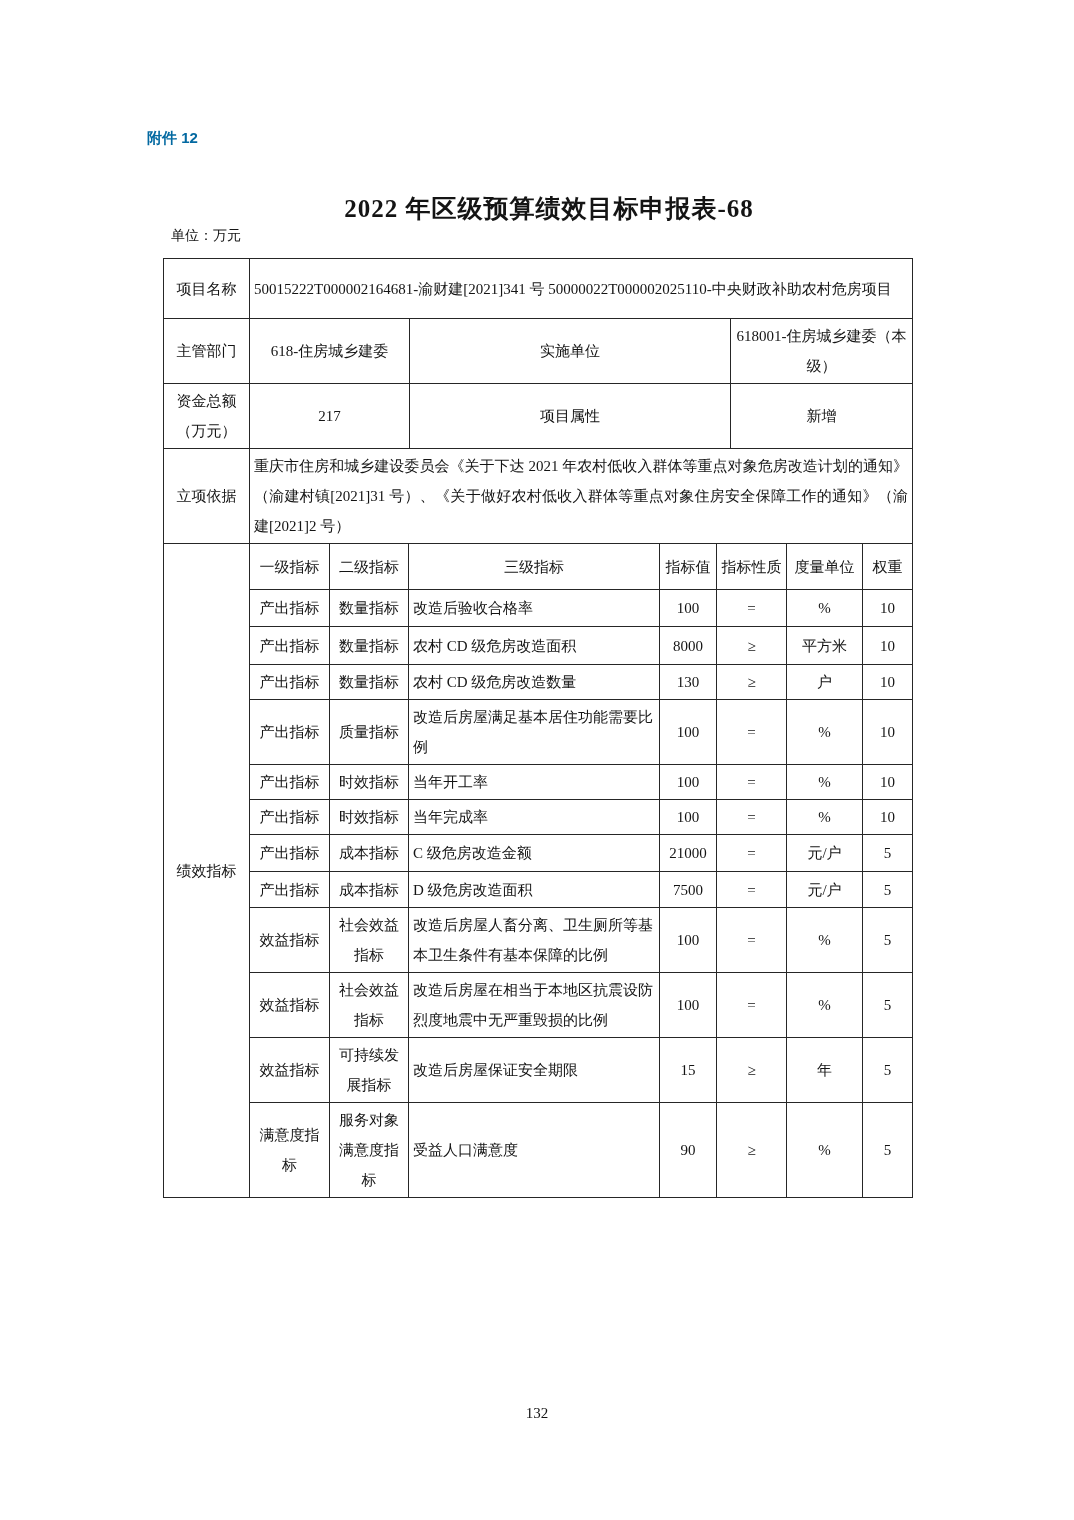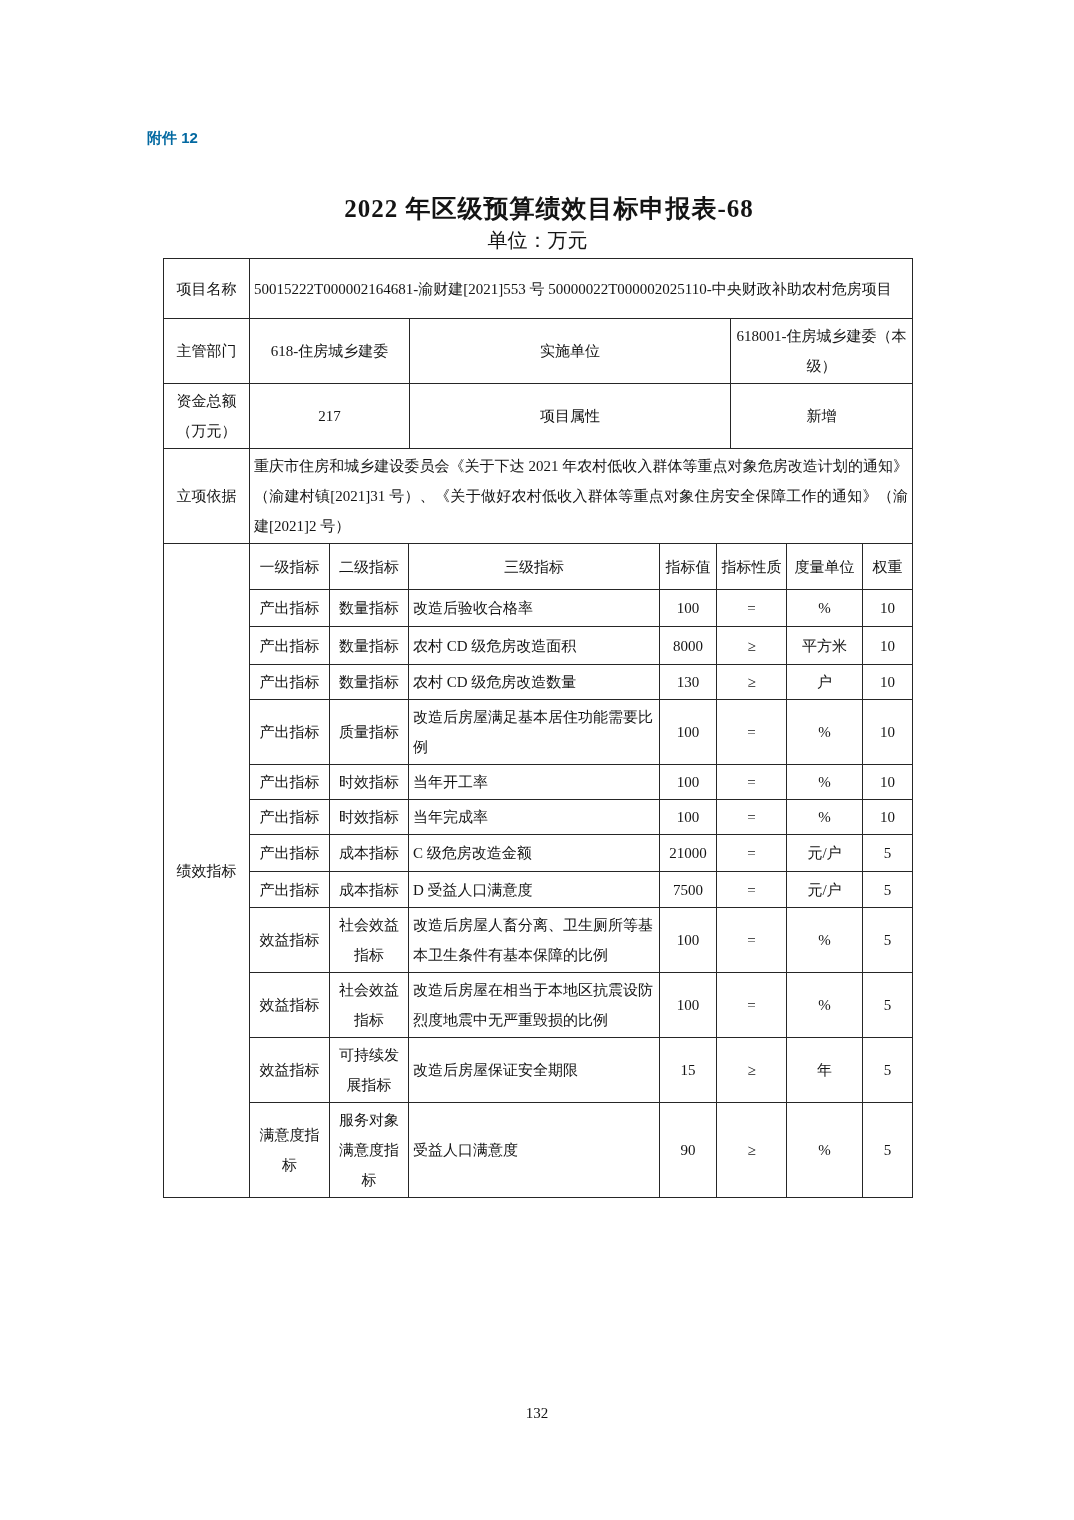--- a/index.html
+++ b/index.html
@@ -11,22 +11,22 @@
   .attachment{
     position:absolute;left:147px;top:129px;
     font-family:"Liberation Sans","DejaVu Sans",sans-serif;
     font-weight:700;font-size:15px;color:#0369a1;
   }
   .doc-title{
     position:absolute;left:0;top:175px;width:100%;
     text-align:center;font-size:25px;font-weight:700;letter-spacing:1px;margin-left:12px;
   }
   .unit-note{
-    position:absolute;left:163px;top:227px;width:749px;
-    text-align:center;font-size:20px;
+    position:absolute;left:171px;top:227px;width:749px;
+    text-align:left;font-size:14px;
   }
   .content{position:absolute;left:163px;top:258px;width:749px;}
   table{border-collapse:collapse;table-layout:fixed;width:749px;}
   td{
     border:1px solid #262626;font-size:15px;line-height:2.0;
     text-align:center;vertical-align:middle;padding:2px 4px;
     word-break:break-all;overflow:hidden;
   }
   .ind-table{margin-top:-1px;}
   td.left{text-align:left;}
@@ -58,21 +58,21 @@
   <table class="info-table">
     <colgroup>
       <col style="width:86px">
         <col style="width:160px">
         <col style="width:321px">
         <col style="width:182px">
     </colgroup>
     <tbody>
         <tr class="ir0">
       <td>项目名称</td>
-      <td colspan="3" class="left justify">50015222T000002164681-渝财建[2021]553 号 50000022T000002025110-中央财政补助农村危房项目</td>
+      <td colspan="3" class="left justify">50015222T000002164681-渝财建[2021]341 号 50000022T000002025110-中央财政补助农村危房项目</td>
     </tr>
     <tr class="ir1">
       <td>主管部门</td>
       <td>618-住房城乡建委</td>
       <td>实施单位</td>
       <td>618001-住房城乡建委（本级）</td>
     </tr>
     <tr class="ir2">
       <td>资金总额（万元）</td>
       <td>217</td>
@@ -167,21 +167,21 @@
           <td>成本指标</td>
           <td class="left">C 级危房改造金额</td>
           <td>21000</td>
           <td>=</td>
           <td>元/户</td>
           <td>5</td>
         </tr>
         <tr class="r7">
           <td>产出指标</td>
           <td>成本指标</td>
-          <td class="left">D 受益人口满意度</td>
+          <td class="left">D 级危房改造面积</td>
           <td>7500</td>
           <td>=</td>
           <td>元/户</td>
           <td>5</td>
         </tr>
         <tr class="r8">
           <td>效益指标</td>
           <td>社会效益指标</td>
           <td class="left">改造后房屋人畜分离、卫生厕所等基本卫生条件有基本保障的比例</td>
           <td>100</td>

